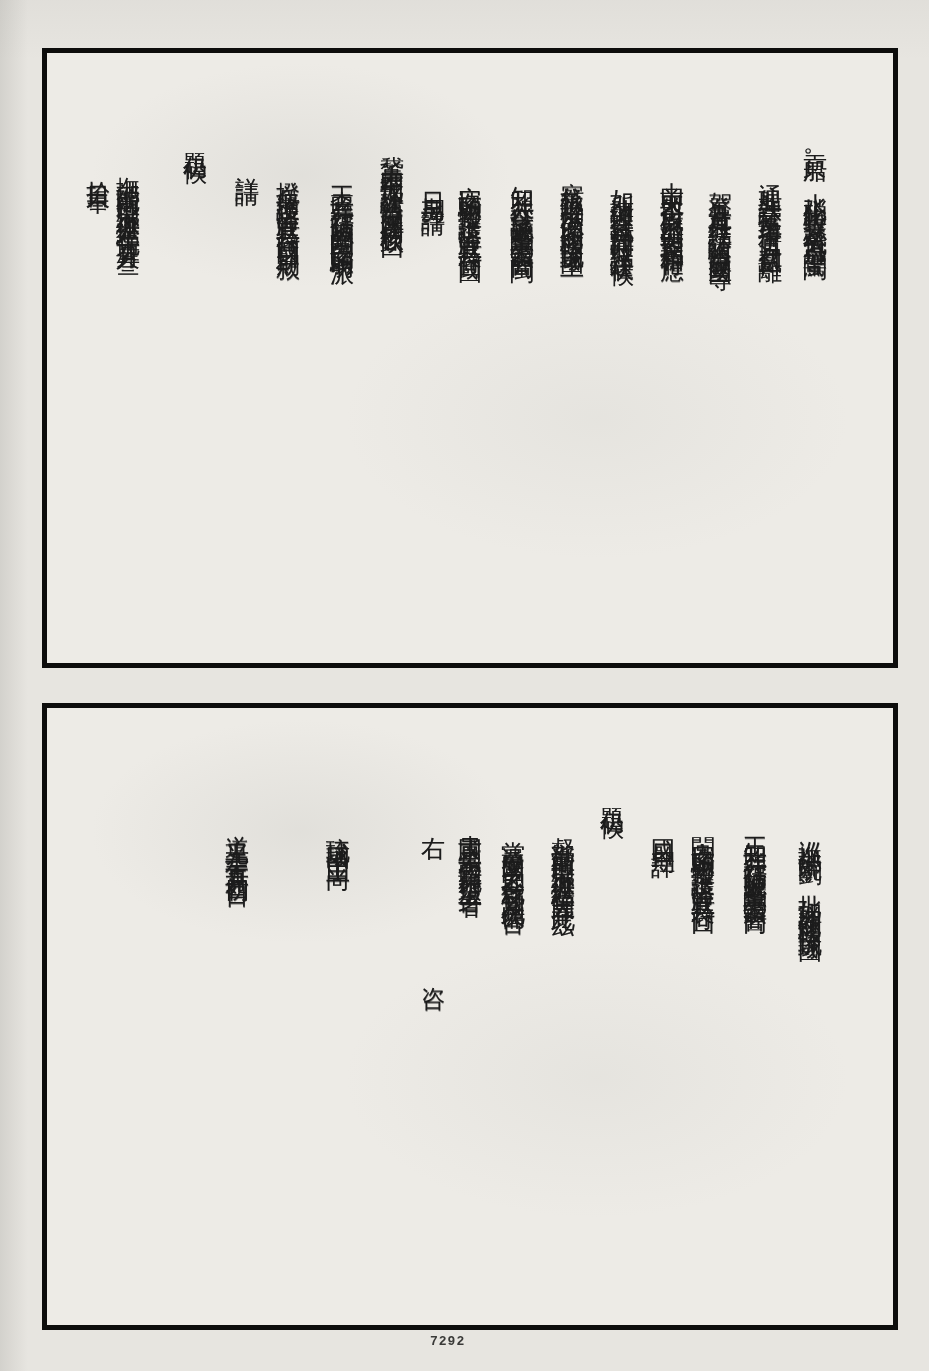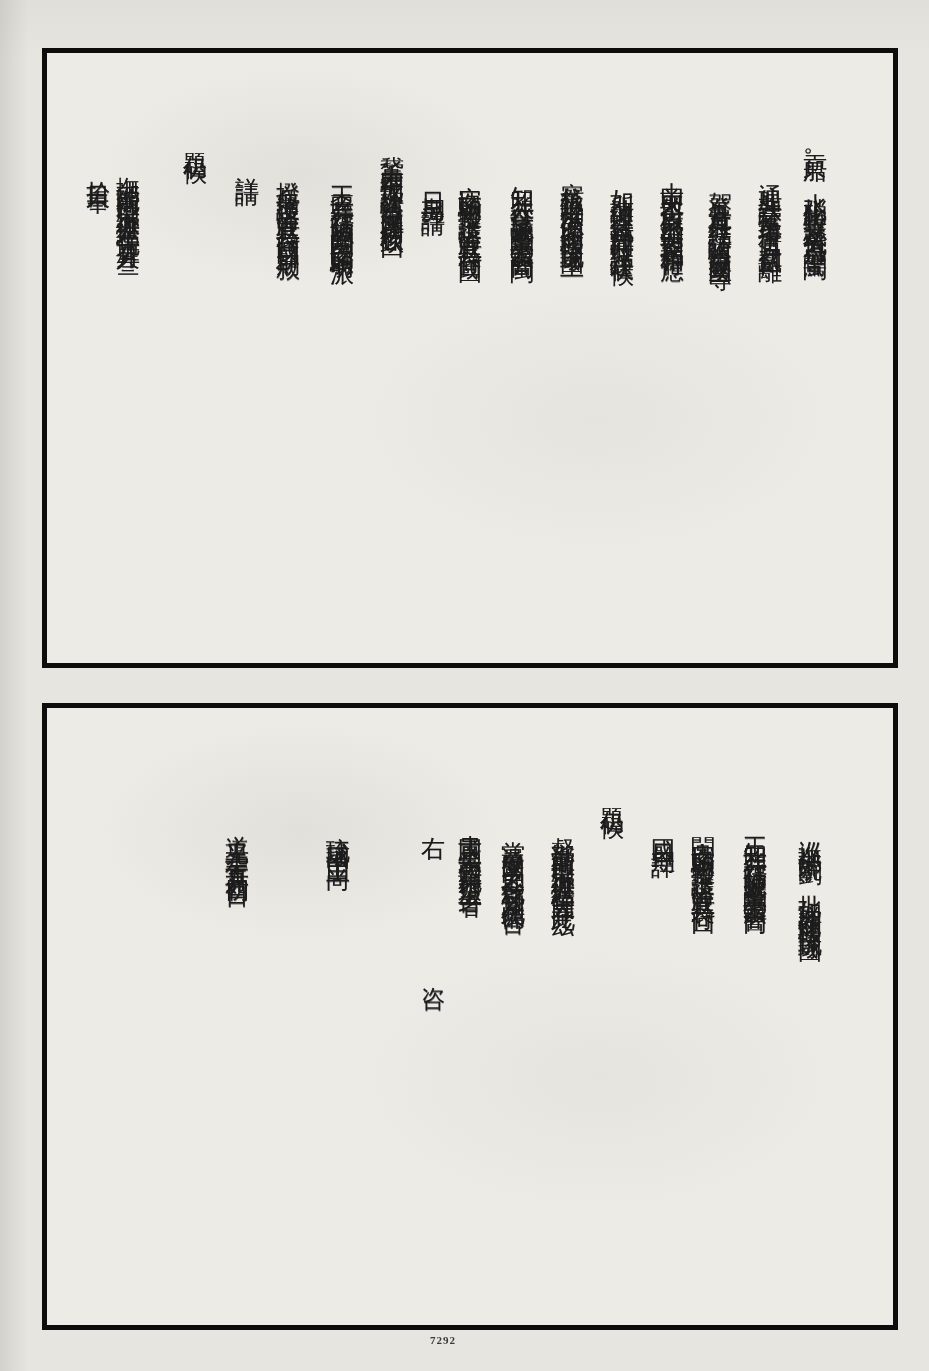--- a/index.html
+++ b/index.html
@@ -76,23 +76,23 @@
   .b6  { left: 451px; top: 114px; }
   .b7  { left: 408px; top: 107px; }
   .b8  { left: 371px; top: 110px; }
   .b9  { left: 276px; top: 110px; }
   .b10 { left: 175px; top: 109px; }
 
   .page-number {
     position: absolute;
     left: 430px;
     top: 1334px;
-    font-family: Liberation Serif, serif;
+    font-family: Liberation Mono, monospace;
     font-weight: bold;
-    font-size: 11px;
+    font-size: 13px;
     color: #3a3a38;
     letter-spacing: 1px;
   }
 </style>
 </head>
 <body>
 
 <div class="page-shade"></div>
 
 <div class="doc-frame frame-top">

